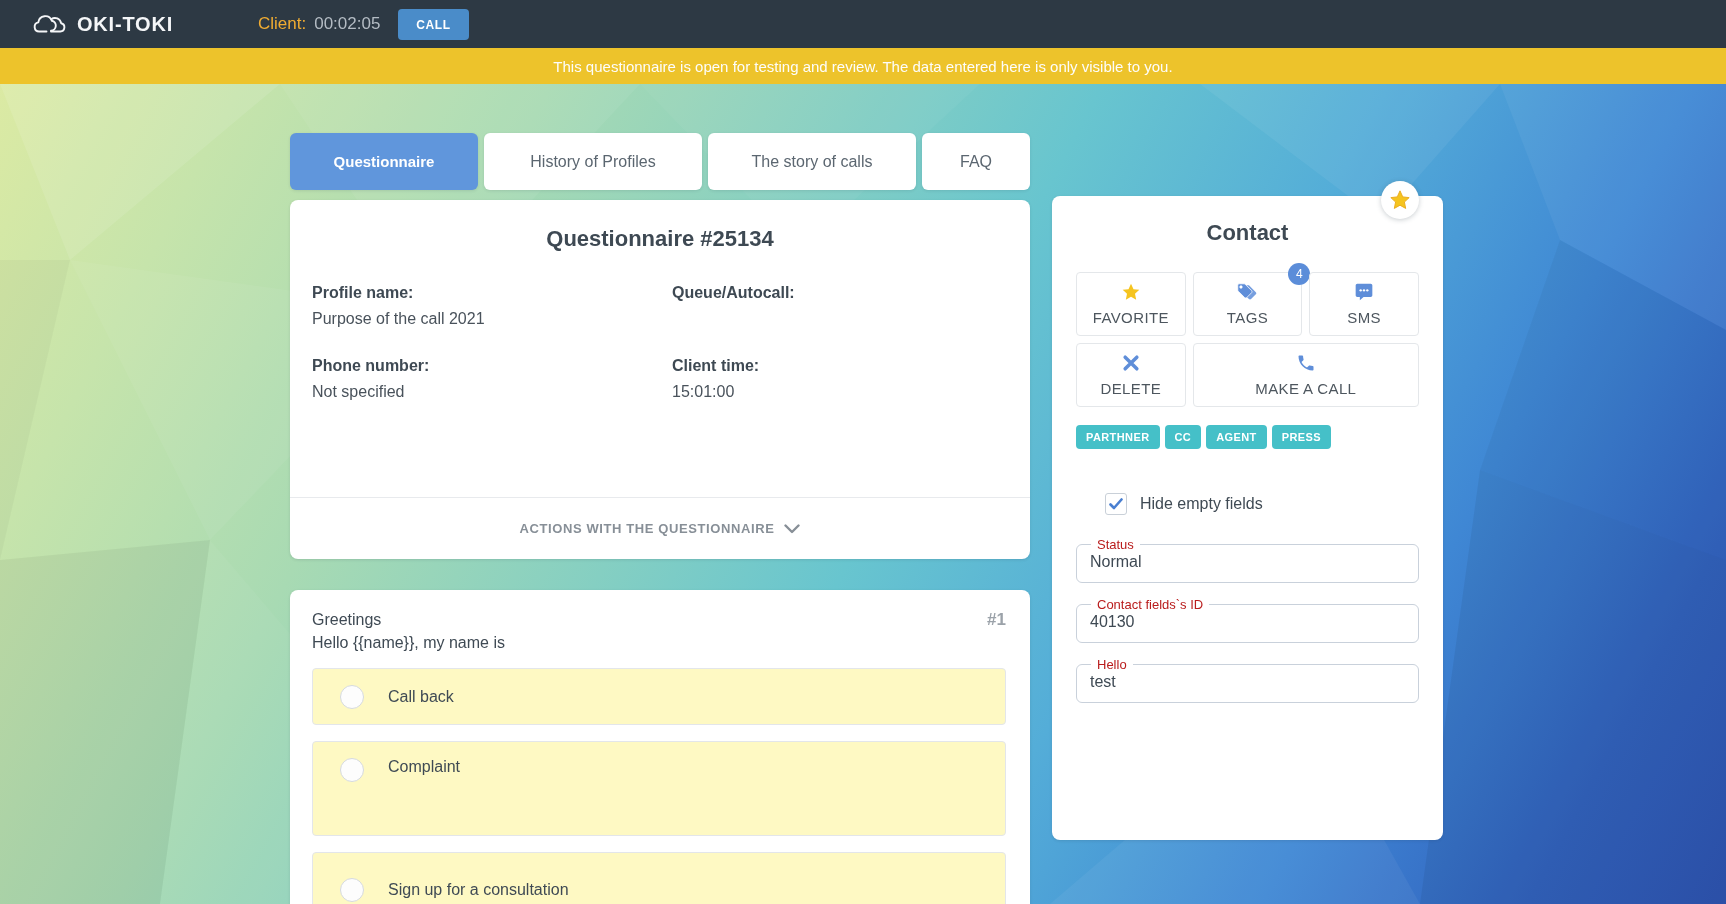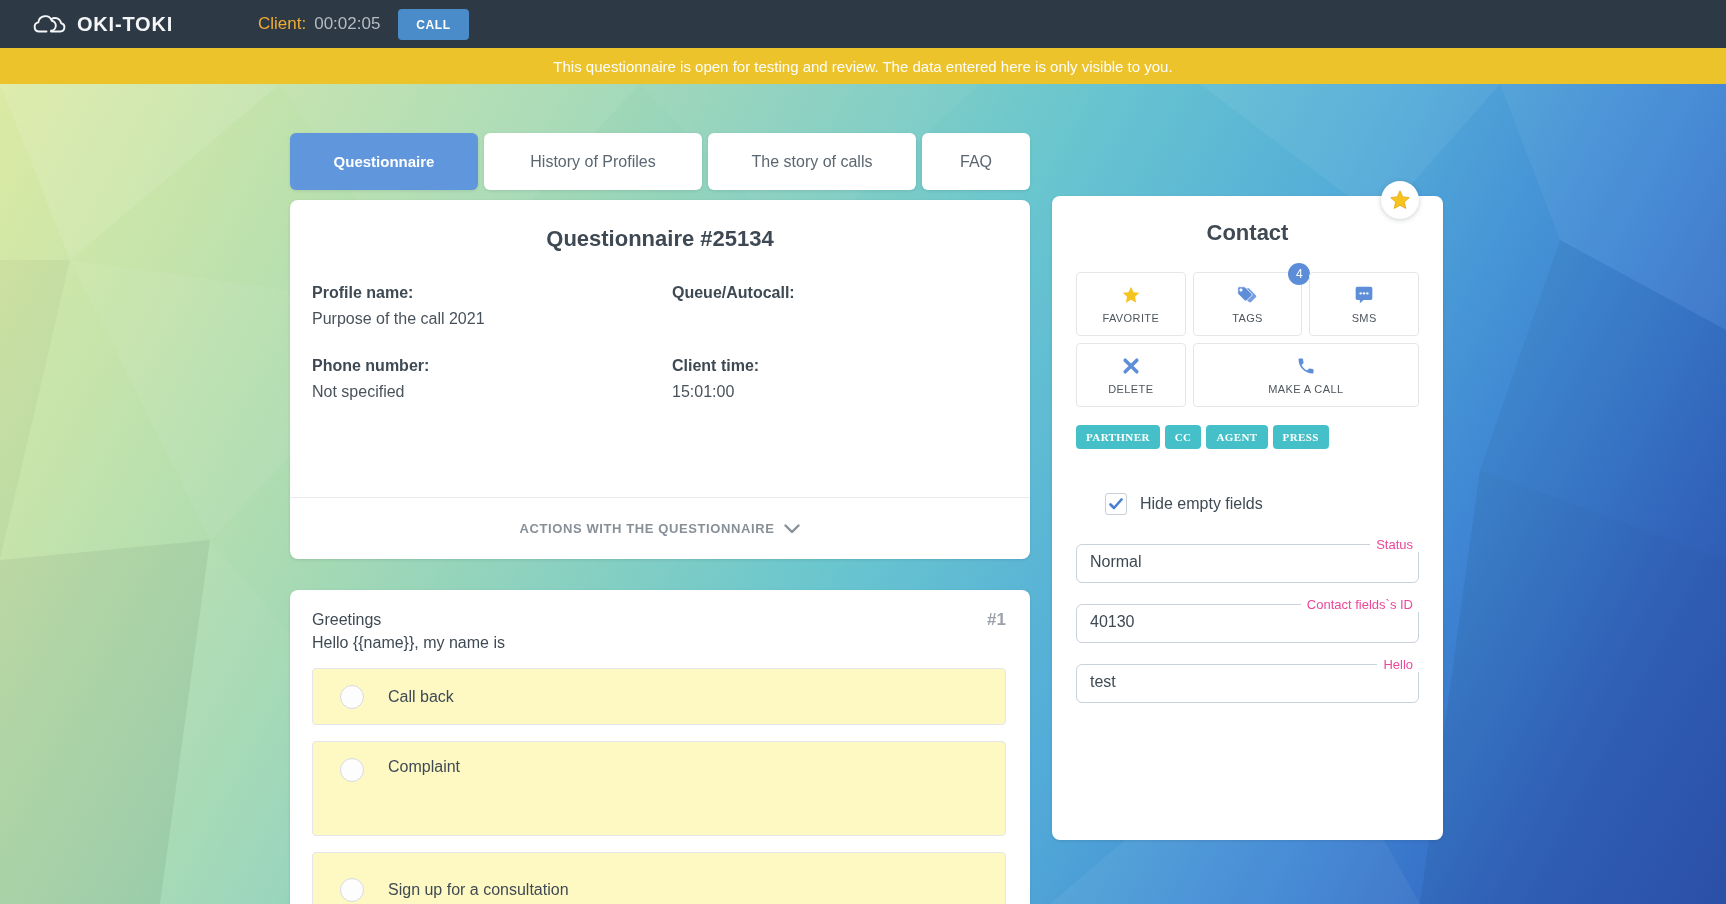--- a/index.html
+++ b/index.html
@@ -56,31 +56,31 @@
   .opt .olbl{font-size:16px;color:#3f4a54;}
 
   
   .c-card{left:1052px;top:112px;width:391px;height:644px;}
   .fav-badge{position:absolute;top:-15px;right:24px;width:38px;height:38px;border-radius:50%;background:#fff;
     box-shadow:0 1px 5px rgba(40,60,70,.25);display:flex;align-items:center;justify-content:center;}
   .c-title{margin-top:24px;text-align:center;font-size:22px;font-weight:600;color:#3e4953;}
   .c-grid{margin:26px 24px 0 24px;display:grid;grid-template-columns:1fr 1fr 1fr;gap:7px;}
   .c-btn{position:relative;height:64px;background:#fff;border:1px solid #e4e7ea;border-radius:4px;display:flex;flex-direction:column;
     align-items:center;justify-content:center;gap:7px;cursor:pointer;font-family:inherit;}
-  .c-btn .blbl{font-size:11px;letter-spacing:.4px;color:#4d565e;}
+  .c-btn .blbl{font-size:15px;letter-spacing:.4px;color:#4d565e;}
   .c-btn.wide{grid-column:2/4;}
   .cnt-badge{position:absolute;top:-10px;right:-9px;width:22px;height:22px;border-radius:50%;background:#5b8dd9;color:#fff;
     font-size:12px;display:flex;align-items:center;justify-content:center;}
   .chips{margin:18px 24px 0 24px;display:flex;gap:5px;}
-  .chip{background:#45c0c8;color:#fff;font-size:11px;font-weight:bold;letter-spacing:.4px;padding:6px 10px;border-radius:4px;cursor:pointer;font-family:Liberation Serif, serif;}
+  .chip{background:#45c0c8;color:#fff;font-size:11px;font-weight:bold;letter-spacing:.4px;padding:6px 10px;border-radius:4px;cursor:pointer;}
   .cb-row{margin:44px 24px 0 26px;display:flex;align-items:center;gap:13px;cursor:pointer;padding-left:27px;}
   .cb-box{width:20px;height:20px;border:1px solid #c9d0d8;border-radius:3px;background:#fff;display:flex;align-items:center;justify-content:center;}
   .cb-lbl{font-size:16px;color:#3f4a54;}
   .f-set{margin:14px 24px 0 24px;border:1px solid #c9d1db;border-radius:6px;padding:0 0 11px 13px;cursor:text;}
-  .f-set legend{font-size:13px;color:#ec4899;padding:0 6px;margin-left:1px;text-align:right;}
+  .f-set legend{font-size:13px;color:#b91c1c;padding:0 6px;margin-left:1px;}
   .f-val{font-size:16px;color:#3e4953;margin-top:1px;}
   .icon20{width:20px;height:20px;}
 </style>
 </head>
 <body>
 
 <div class="page">
 
   <svg class="facets" viewBox="0 0 1726 904" preserveAspectRatio="none">
     <polygon points="0,84 280,84 70,260" fill="#ffffff" opacity="0.10"></polygon>

